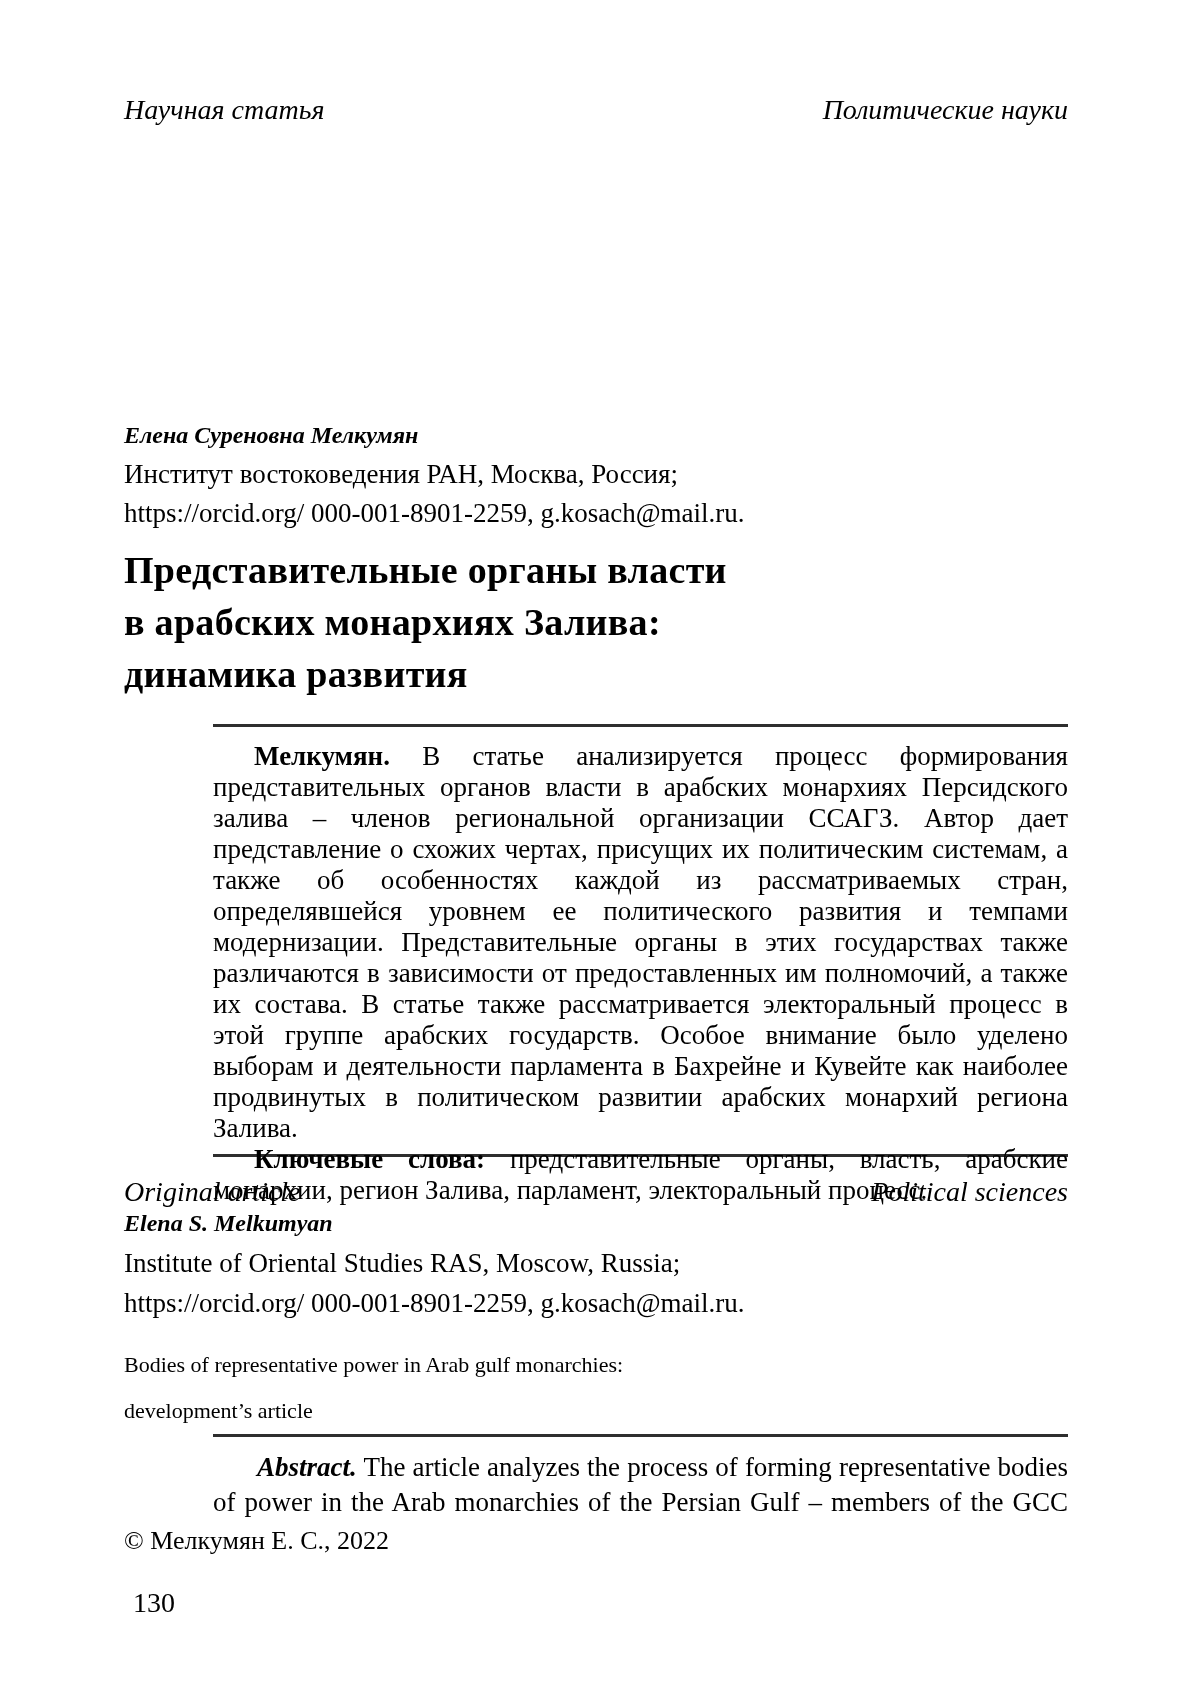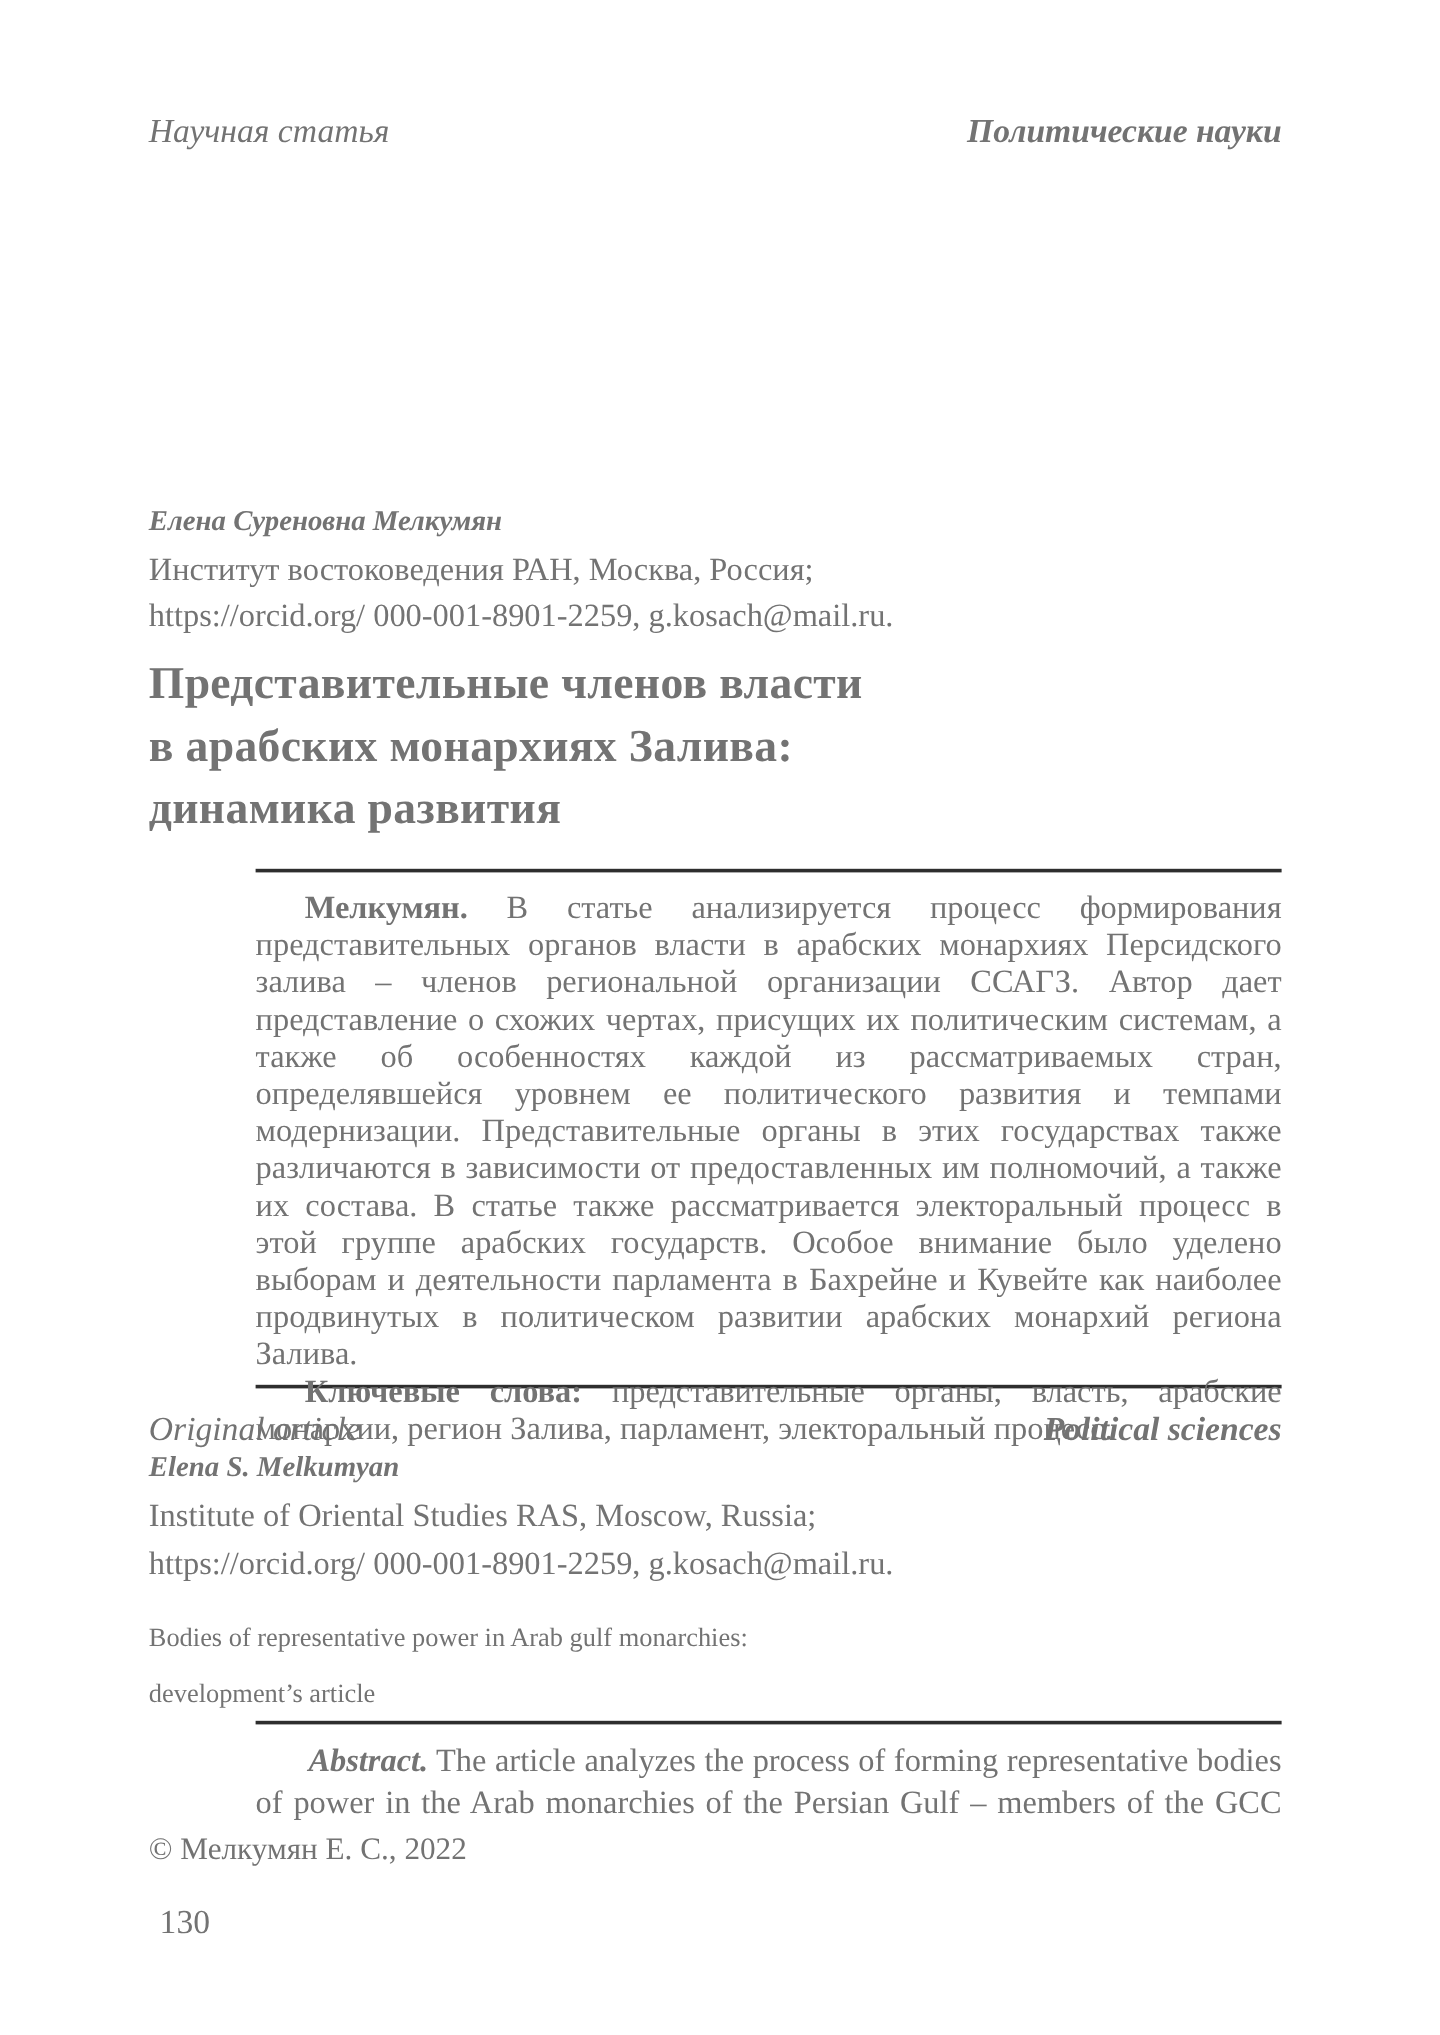--- a/index.html
+++ b/index.html
@@ -2,34 +2,34 @@
 <html lang="ru"><head>
 <meta charset="utf-8">
 <style>
   html, body { margin: 0; padding: 0; background: #ffffff; }
   .page {
     position: relative;
     width: 1200px;
     height: 1696px;
     margin: 0 auto;
     background: #ffffff;
-    color: #737373;
+    color: #000000;
     font-family: "Liberation Serif", "DejaVu Serif", serif;
     overflow: hidden;
   }
   .row-between {
     position: absolute;
     left: 124px;
     width: 944px;
     display: flex;
     justify-content: space-between;
     align-items: baseline;
   }
   .header-row { top: 94px; font-size: 28px; font-style: italic; }
-  .section-right { font-weight: bold; }
+  .section-right { font-weight: normal; }
 
   .author-block { position: absolute; left: 124px; width: 944px; font-size: 27px; line-height: 39px; }
   .ru-author { top: 416px; }
   .author-name { font-weight: bold; font-style: italic; font-size: 24px; }
 
   .ru-title {
     position: absolute; top: 544px; left: 124px; width: 944px;
     font-size: 38px; font-weight: bold; line-height: 52px; letter-spacing: 0.3px;
   }
 
@@ -74,21 +74,21 @@
     <span class="section-right">Политические науки</span>
   </div>
 
   <div class="author-block ru-author">
     <div class="author-name">Елена Суреновна Мелкумян</div>
     <div>Институт востоковедения РАН, Москва, Россия;</div>
     <div>https://orcid.org/ 000-001-8901-2259, g.kosach@mail.ru.</div>
   </div>
 
   <h1 class="ru-title" style="margin:0;">
-    <div>Представительные членов власти</div>
+    <div>Представительные органы власти</div>
     <div>в арабских монархиях Залива:</div>
     <div>динамика развития</div>
   </h1>
 
   <div class="rule rule-1"></div>
   <div class="rule rule-2"></div>
   <div class="rule rule-3"></div>
 
   <div class="abstract-block ru-abstract">
     <p><b class="lbl">Мелкумян.</b>

